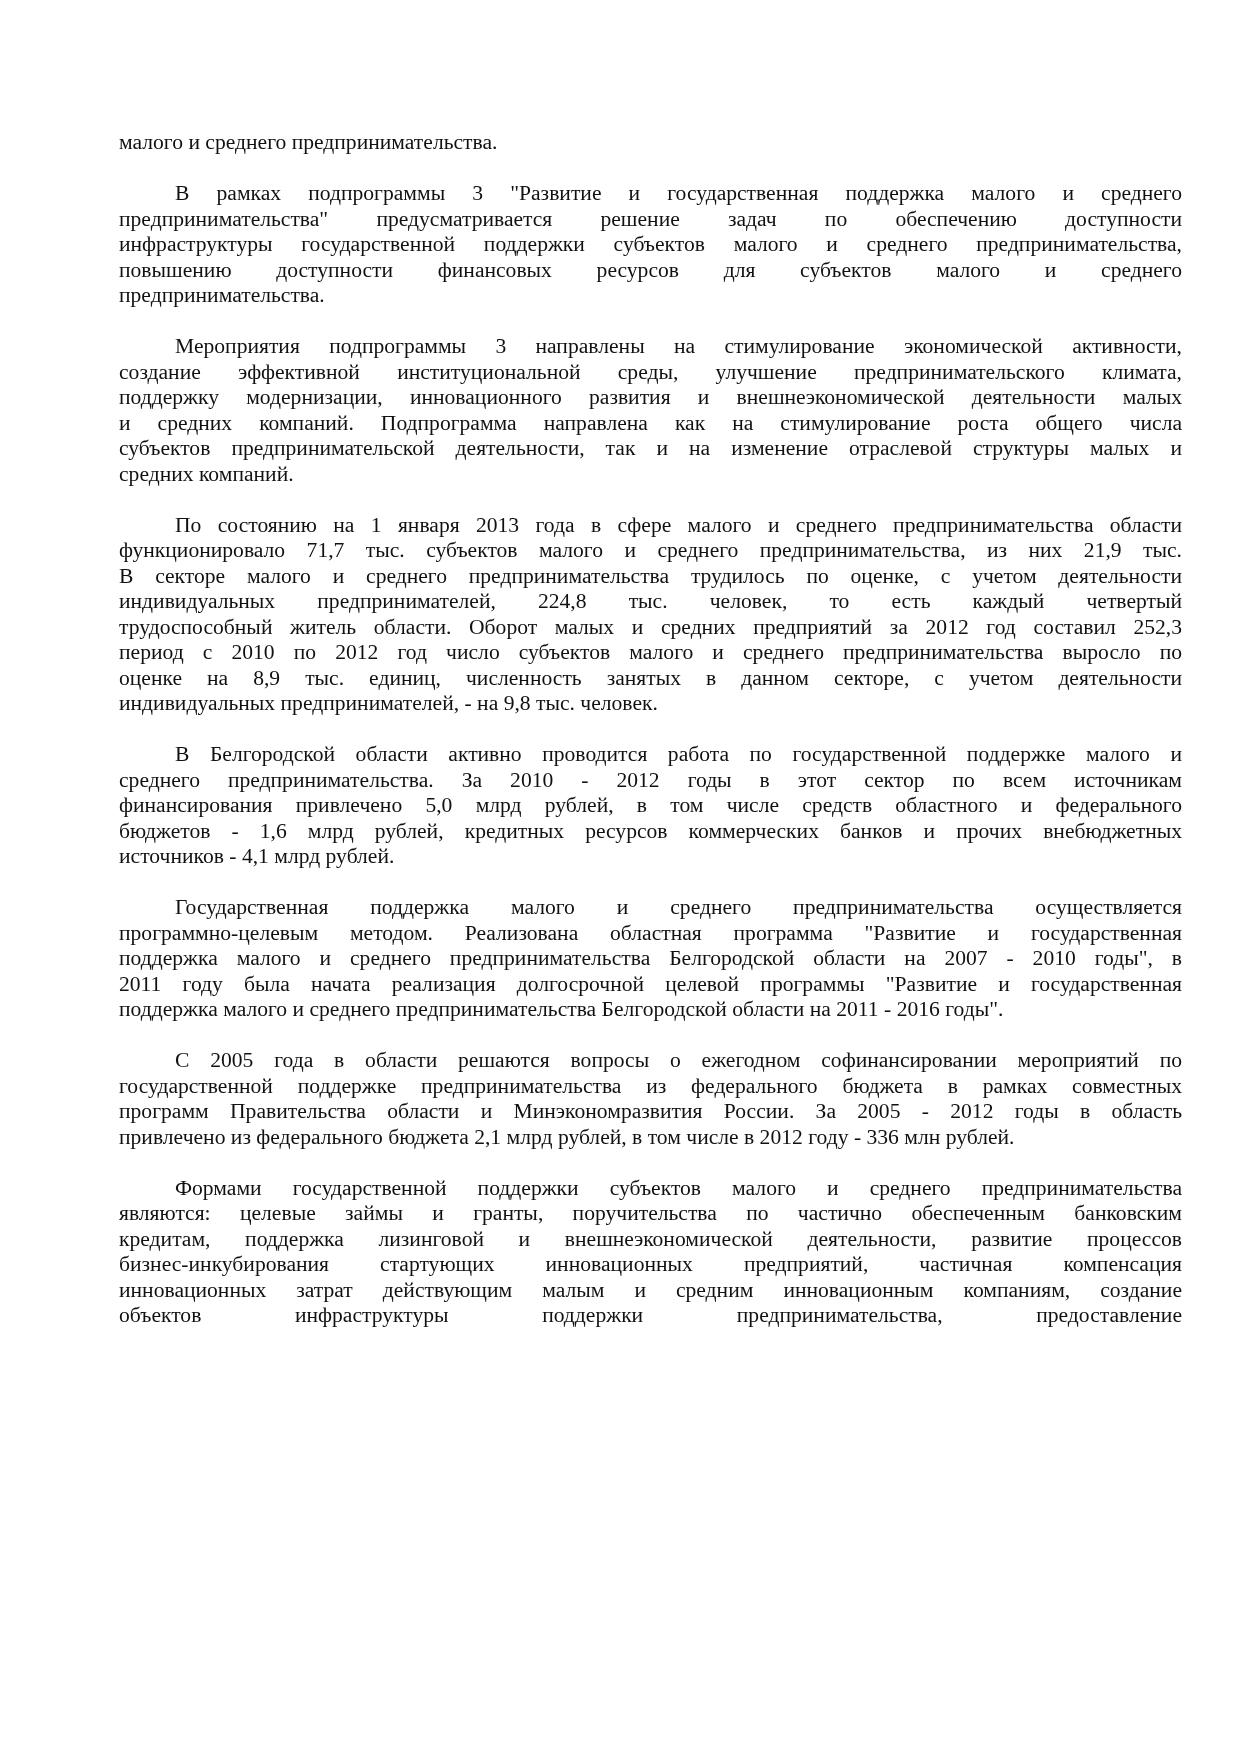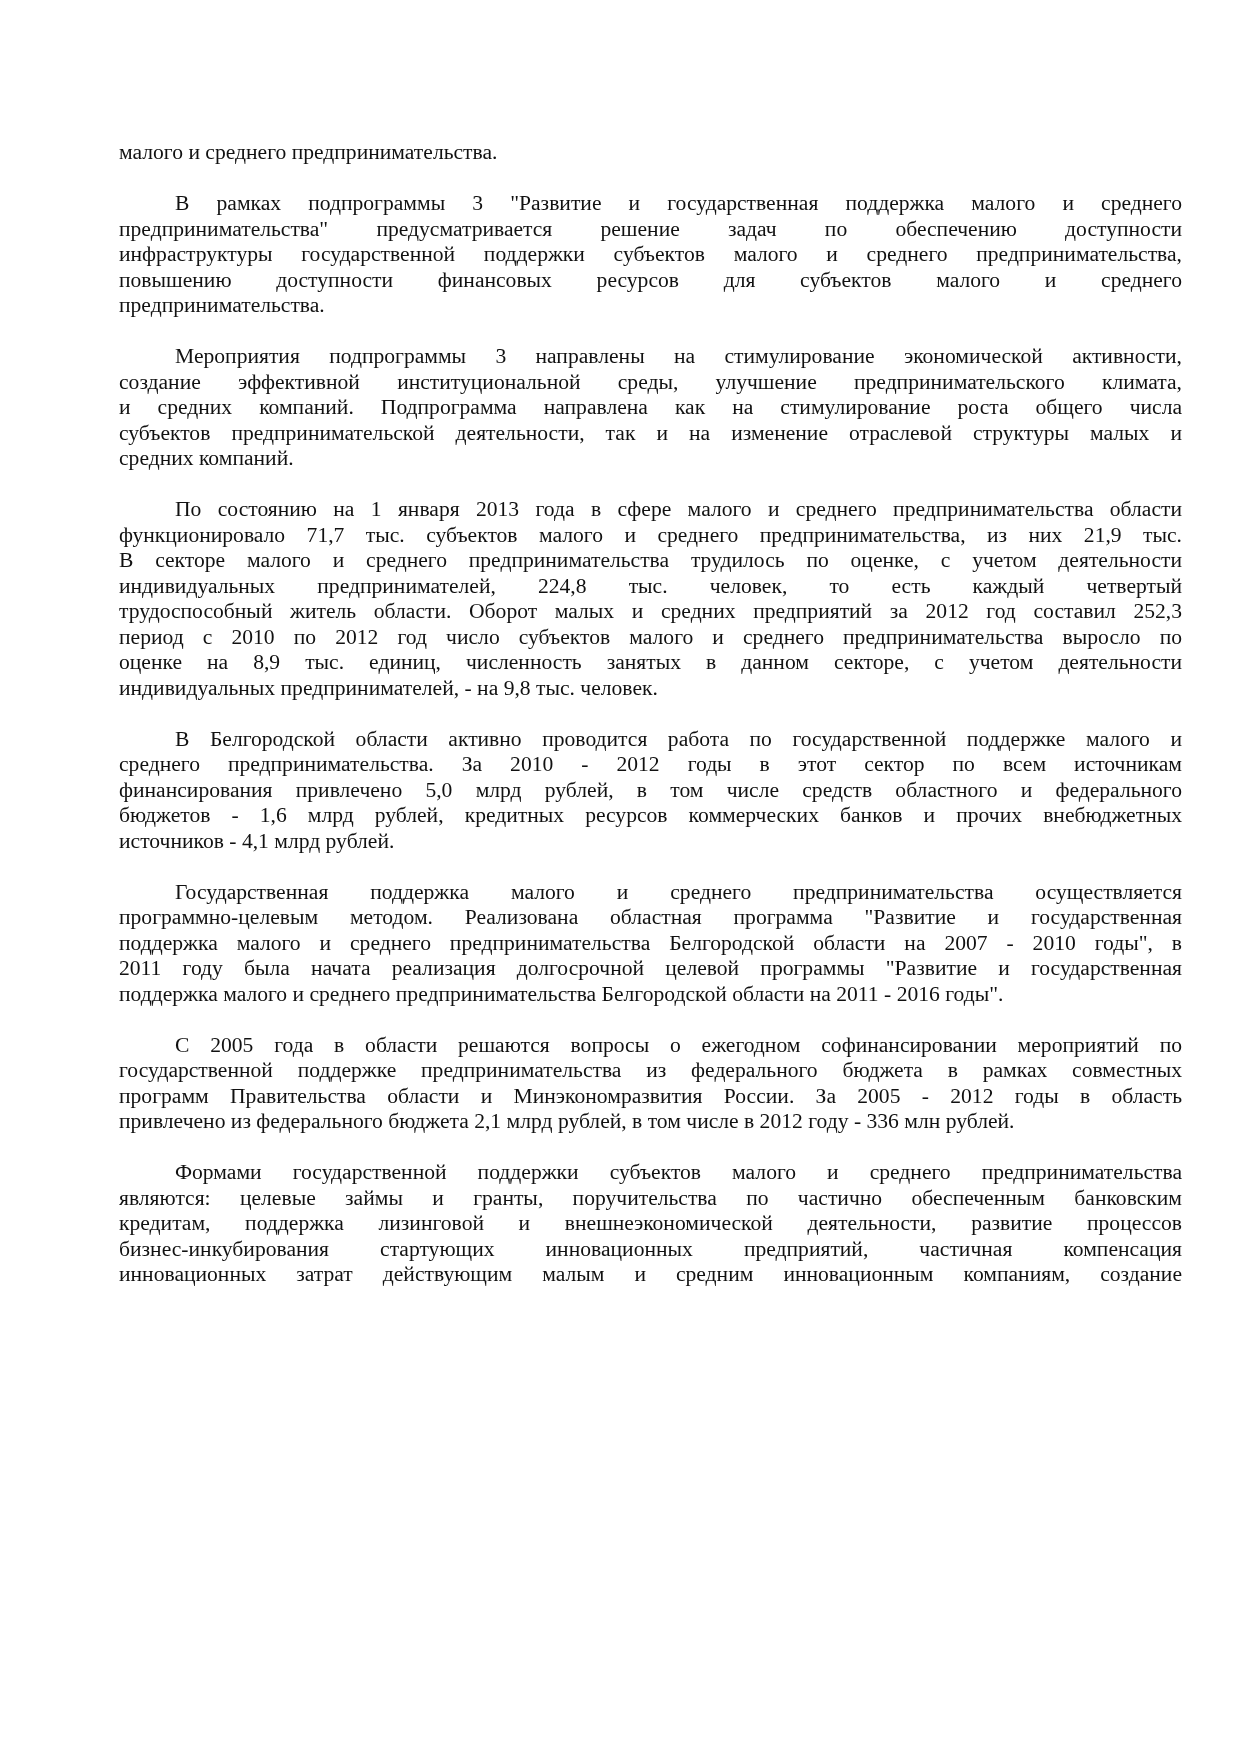--- a/index.html
+++ b/index.html
@@ -11,21 +11,21 @@
       width: 1240px;
       height: 1754px;
       position: relative;
       overflow: hidden;
       font-family: "Liberation Serif", "DejaVu Serif", serif;
       color: #111111;
     }
     .page {
       position: absolute;
       left: 119px;
-      top: 140px;
+      top: 130px;
       width: 1063px;
     }
     .para {
       margin: 0 0 25.5px 0;
     }
     .line {
       display: block;
       font-size: 21.6px;
       line-height: 25.5px;
       height: 25.5px;
@@ -54,20 +54,21 @@
     <span class="line indent">В рамках подпрограммы 3 "Развитие и государственная поддержка малого и среднего</span>
     <span class="line">предпринимательства" предусматривается решение задач по обеспечению доступности</span>
     <span class="line">инфраструктуры государственной поддержки субъектов малого и среднего предпринимательства,</span>
     <span class="line">повышению доступности финансовых ресурсов для субъектов малого и среднего</span>
     <span class="line last">предпринимательства.</span>
   </div>
 
   <div class="para">
     <span class="line indent">Мероприятия подпрограммы 3 направлены на стимулирование экономической активности,</span>
     <span class="line">создание эффективной институциональной среды, улучшение предпринимательского климата,</span>
+    <span class="line">поддержку модернизации, инновационного развития и внешнеэкономической деятельности малых</span>
     <span class="line">и средних компаний. Подпрограмма направлена как на стимулирование роста общего числа</span>
     <span class="line">субъектов предпринимательской деятельности, так и на изменение отраслевой структуры малых и</span>
     <span class="line last">средних компаний.</span>
   </div>
 
   <div class="para">
     <span class="line indent">По состоянию на 1 января 2013 года в сфере малого и среднего предпринимательства области</span>
     <span class="line">функционировало 71,7 тыс. субъектов малого и среднего предпринимательства, из них 21,9 тыс.</span>
     <span class="line">В секторе малого и среднего предпринимательства трудилось по оценке, с учетом деятельности</span>
     <span class="line">индивидуальных предпринимателей, 224,8 тыс. человек, то есть каждый четвертый</span>
@@ -99,15 +100,16 @@
     <span class="line">программ Правительства области и Минэкономразвития России. За 2005 - 2012 годы в область</span>
     <span class="line last">привлечено из федерального бюджета 2,1 млрд рублей, в том числе в 2012 году - 336 млн рублей.</span>
   </div>
 
   <div class="para">
     <span class="line indent">Формами государственной поддержки субъектов малого и среднего предпринимательства</span>
     <span class="line">являются: целевые займы и гранты, поручительства по частично обеспеченным банковским</span>
     <span class="line">кредитам, поддержка лизинговой и внешнеэкономической деятельности, развитие процессов</span>
     <span class="line">бизнес-инкубирования стартующих инновационных предприятий, частичная компенсация</span>
     <span class="line">инновационных затрат действующим малым и средним инновационным компаниям, создание</span>
+    <span class="line">объектов инфраструктуры поддержки предпринимательства, предоставление</span>
   </div>
 
 </div>
 
 </body></html>

